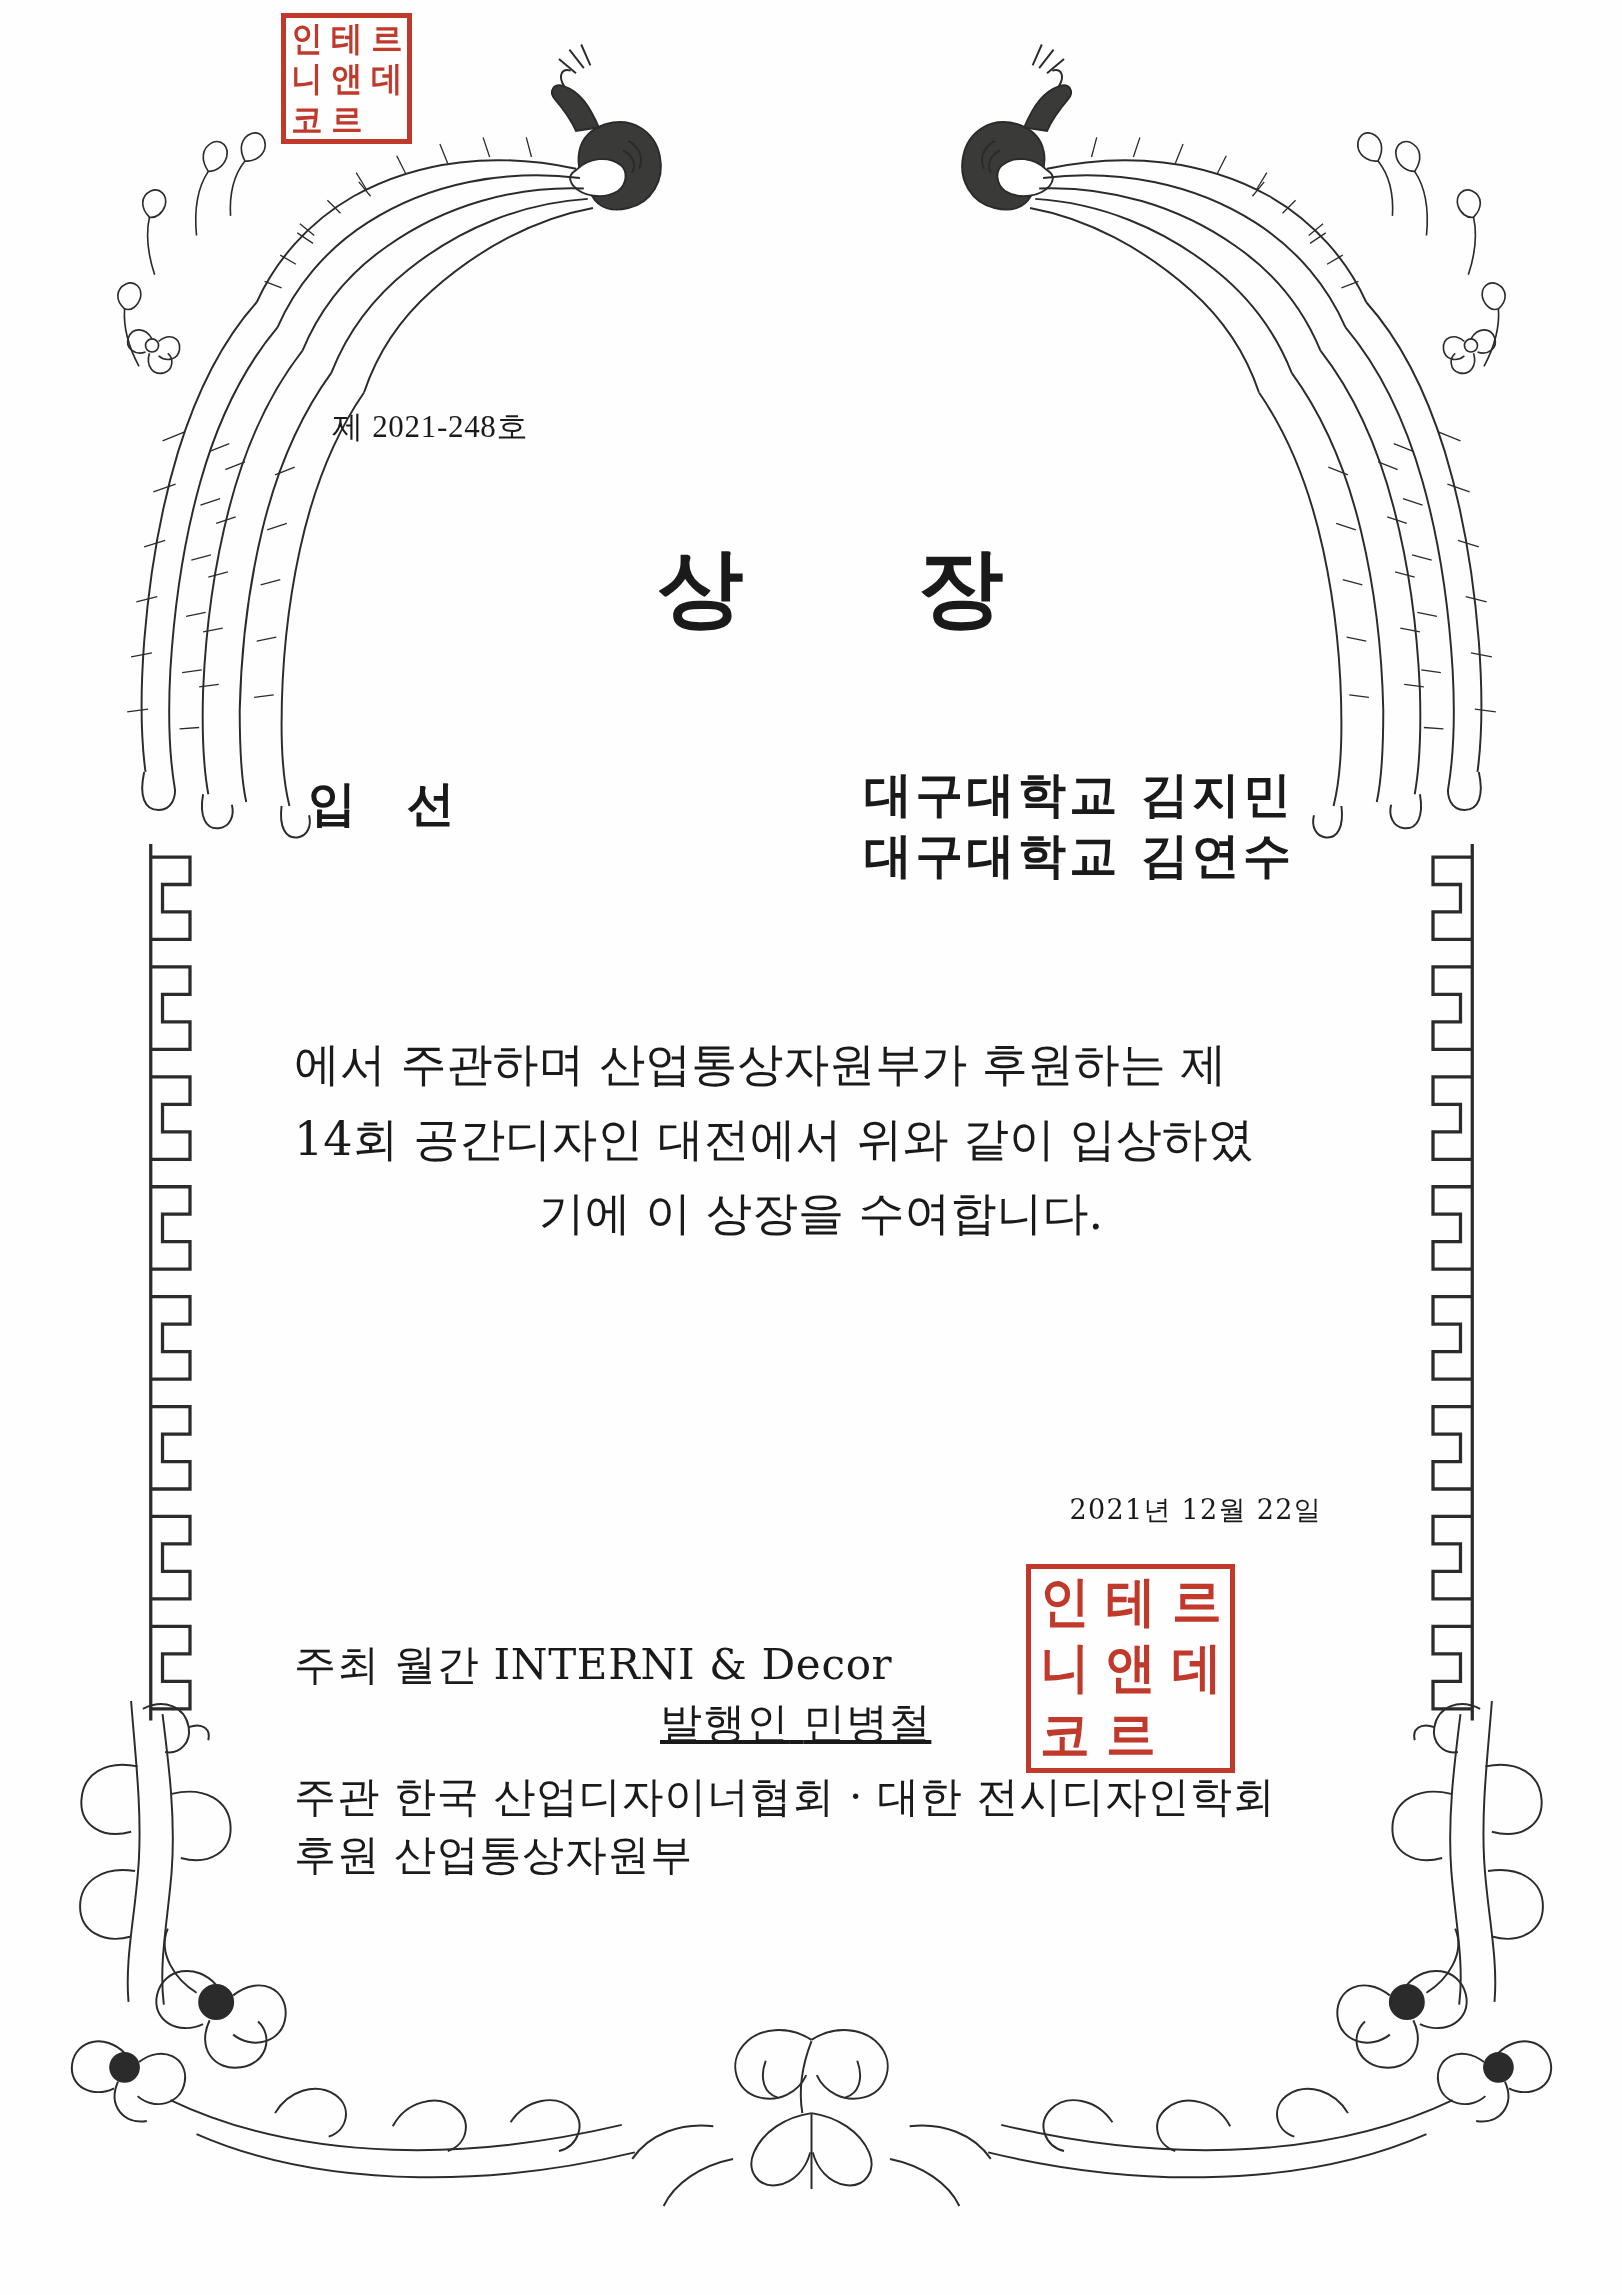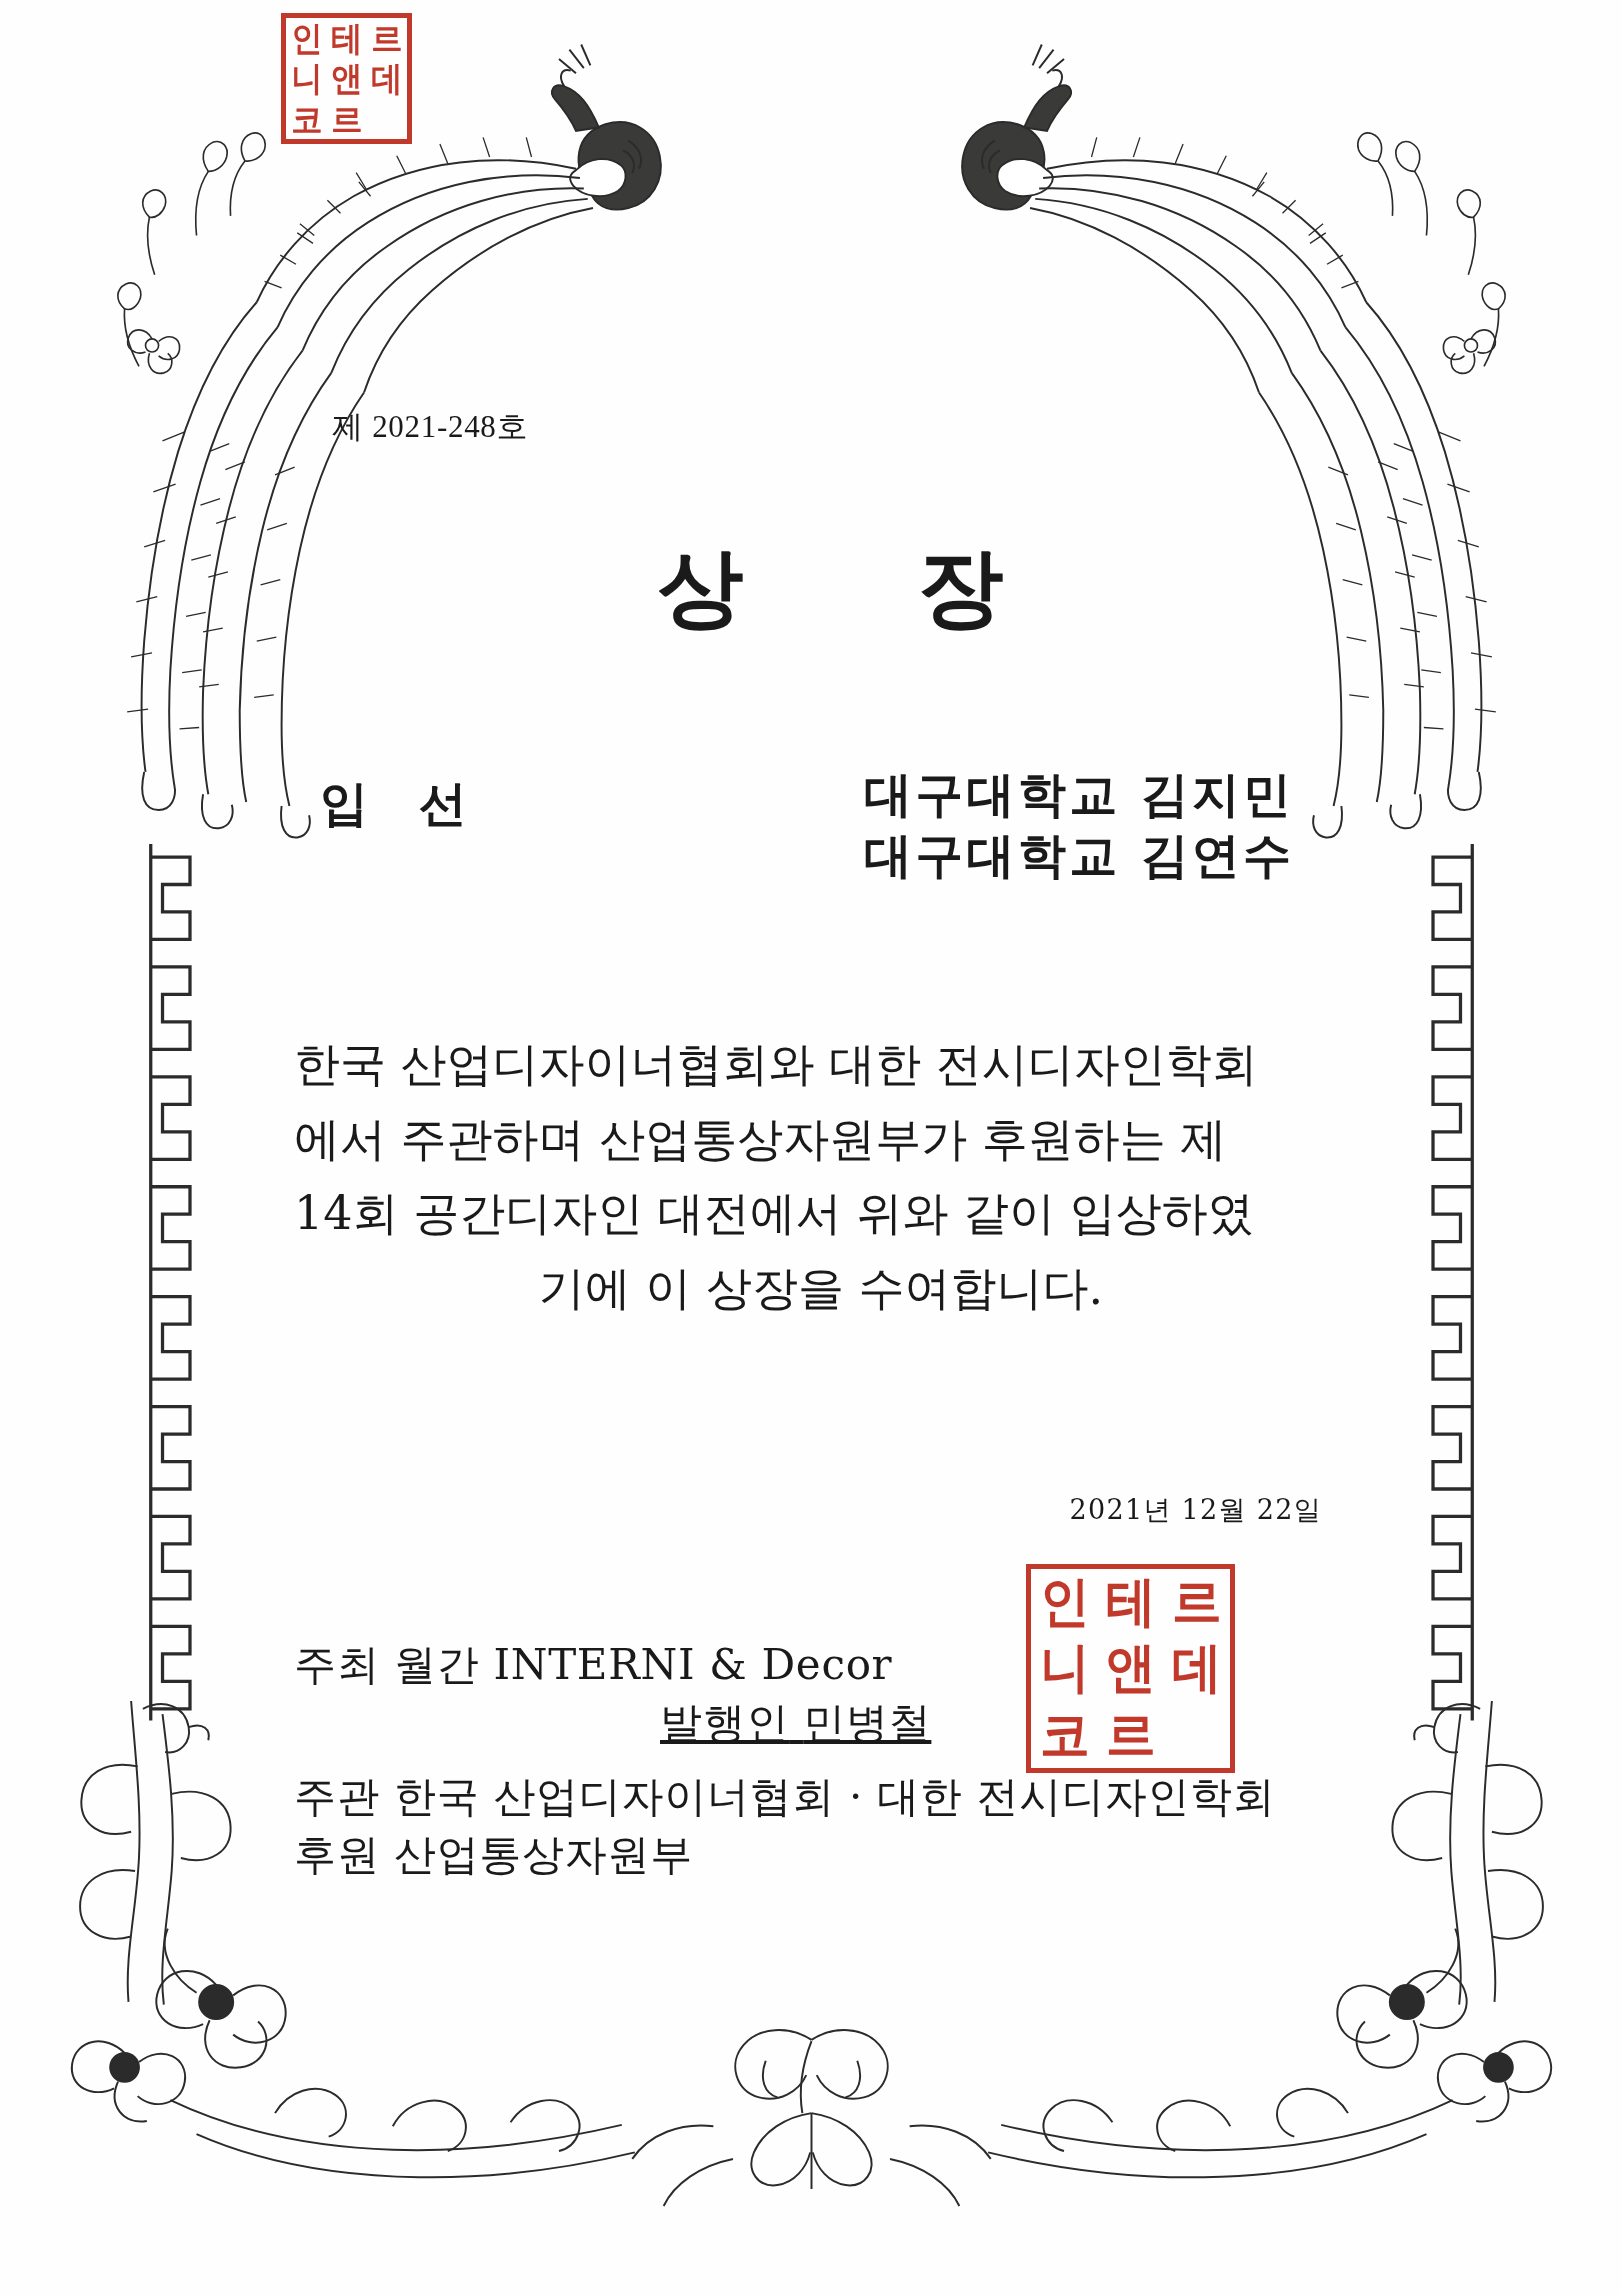--- a/index.html
+++ b/index.html
@@ -87,21 +87,21 @@
     font-size: 86px;
     font-weight: 700;
     letter-spacing: 72px;
     text-indent: 72px;
     font-family: "DejaVu Serif", serif;
     padding-left: 38px;
   }
 
   .award-rank {
     position: absolute;
-    left: 320px;
+    left: 308px;
     top: 772px;
     font-size: 48px;
     font-weight: 700;
     letter-spacing: 17px;
     font-family: "DejaVu Serif", serif;
   }
 
   .recipients {
     position: absolute;
     left: 864px;
@@ -460,21 +460,20 @@
   <div class="title">상 장</div>
 
   <div class="award-rank">입 선</div>
 
   <div class="recipients">
     <div>대구대학교 김지민</div>
     <div>대구대학교 김연수</div>
   </div>
 
   <div class="body-text">
-    <div>한국 산업디자이너협회와 대한 전시디자인학회</div>
     <div>에서 주관하며 산업통상자원부가 후원하는 제</div>
     <div>14회 공간디자인 대전에서 위와 같이 입상하였</div>
     <div class="last-line">기에 이 상장을 수여합니다.</div>
   </div>
 
   <div class="date">2021년 12월 22일</div>
 
   <div class="seal seal-main">
     <span>인</span>
     <span>테</span>

